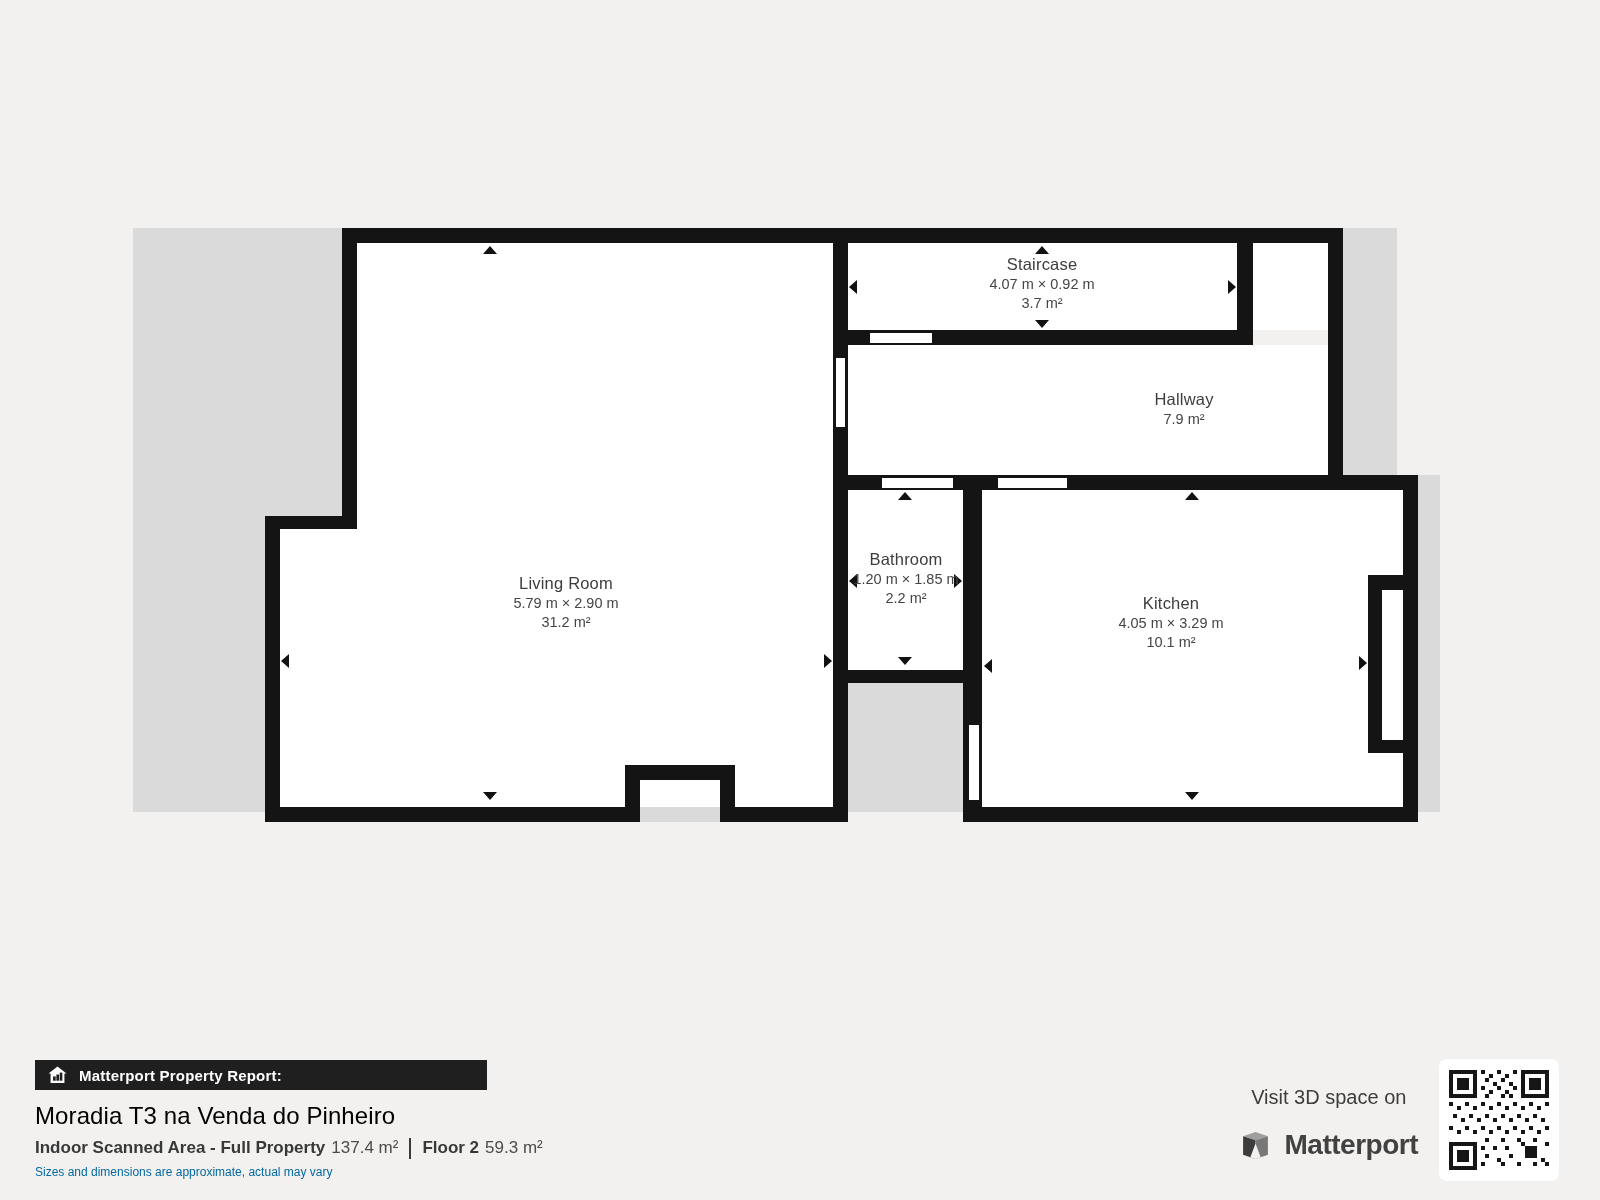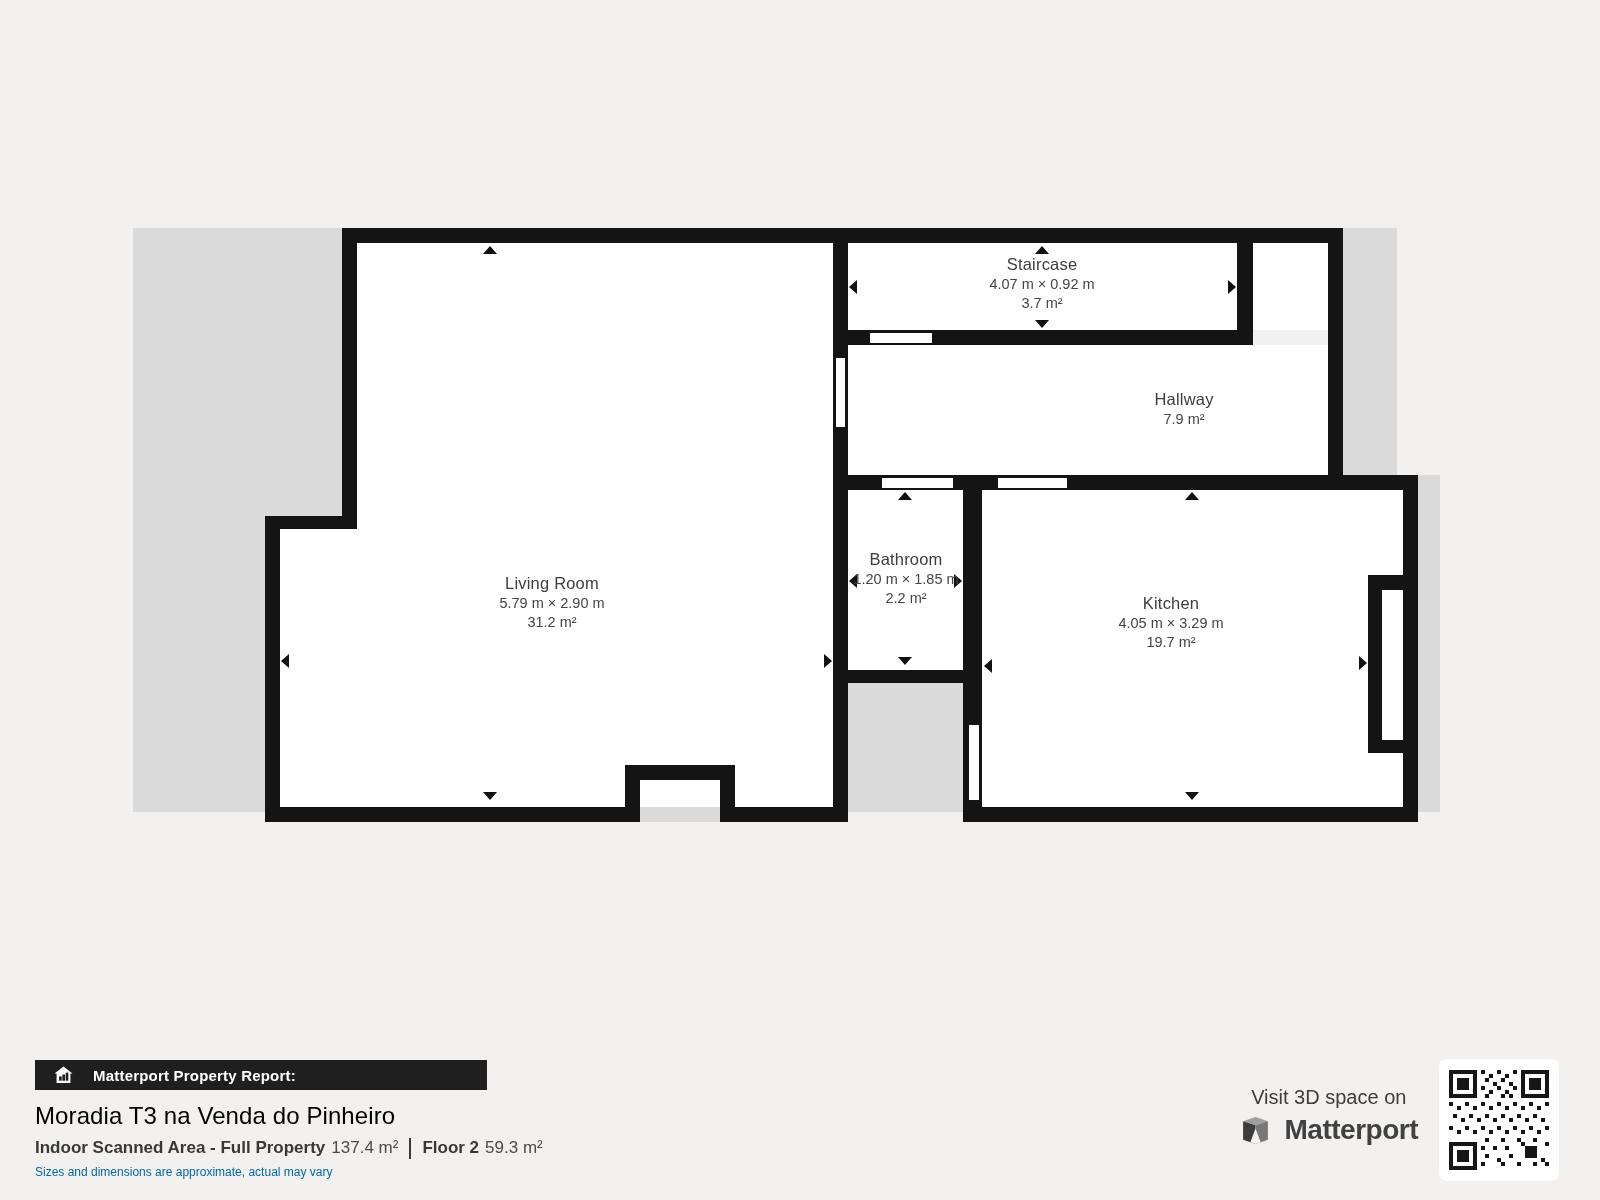--- a/index.html
+++ b/index.html
@@ -18,32 +18,32 @@
   .room-name{font-size:16.5px;font-weight:normal;line-height:21px;letter-spacing:.2px}
   .room-dims,.room-area{font-size:14.5px;line-height:19px;color:#454545}
   .arr{position:absolute;width:0;height:0;border-style:solid}
   .arr-up{border-width:0 7px 8px 7px;border-color:transparent transparent #111 transparent}
   .arr-down{border-width:8px 7px 0 7px;border-color:#111 transparent transparent transparent}
   .arr-left{border-width:7px 8px 7px 0;border-color:transparent #111 transparent transparent}
   .arr-right{border-width:7px 0 7px 8px;border-color:transparent transparent transparent #111}
   
   .badge{
     position:absolute;left:35px;top:1060px;width:452px;height:30px;background:#1f1f1f;
-    display:flex;align-items:center;gap:20px;padding-left:19px;box-sizing:border-box;
+    display:flex;align-items:center;gap:12px;padding-left:13px;box-sizing:border-box;
   }
   .badge-label{color:#fff;font-size:15px;font-weight:bold;letter-spacing:.2px}
   .prop-title{position:absolute;left:35px;top:1102px;font-size:24px;font-weight:normal;color:#000000;letter-spacing:.1px}
   .info-row{position:absolute;left:35px;top:1138px;display:flex;font-size:17px;color:#4b4b4b}
   .info-row b{color:#383838}
   .info-divider{width:2px;height:21px;background:#3a3a3a;margin:0 11px}
   .disclaimer{position:absolute;left:35px;top:1165px;font-size:12px;color:#0369a1}
   
   .cta{position:absolute;right:182px;top:1086px;text-align:center}
   .cta-visit{font-size:20px;color:#3d3d3d}
-  .cta-logo-row{display:flex;align-items:center;justify-content:flex-end;gap:14px;margin-top:5px}
+  .cta-logo-row{display:flex;align-items:center;justify-content:flex-end;gap:14px;margin-top:20px}
   .cta-word{font-size:28px;font-weight:bold;color:#414141;letter-spacing:-.5px}
   .qr-box{position:absolute;left:1439px;top:1059px;width:120px;height:122px;background:#fff;border-radius:8px}
   .qr-box svg{position:absolute;left:10px;top:11px}
 </style>
 </head>
 <body>
 
 <div class="plan">
 
   <div class="under" style="left:133px;top:228px;width:209px;height:288px"></div>
@@ -112,36 +112,36 @@
     <div class="room-name">Staircase</div>
     <div class="room-dims">4.07 m × 0.92 m</div>
     <div class="room-area">3.7 m²</div>
   </div>
 
   <div class="room-label" style="left:1184px;top:389px">
     <div class="room-name">Hallway</div>
     <div class="room-area">7.9 m²</div>
   </div>
 
-  <div class="room-label" style="left:552px;top:573px">
+  <div class="room-label" style="left:566px;top:573px">
     <div class="room-name">Living Room</div>
     <div class="room-dims">5.79 m × 2.90 m</div>
     <div class="room-area">31.2 m²</div>
   </div>
 
   <div class="room-label" style="left:906px;top:549px">
     <div class="room-name">Bathroom</div>
     <div class="room-dims">1.20 m × 1.85 m</div>
     <div class="room-area">2.2 m²</div>
   </div>
 
   <div class="room-label" style="left:1171px;top:593px">
     <div class="room-name">Kitchen</div>
     <div class="room-dims">4.05 m × 3.29 m</div>
-    <div class="room-area">19.7 m²</div>
+    <div class="room-area">10.1 m²</div>
   </div>
 </div>
 
 <div class="badge">
   <span style="display:inline-flex">
     <svg width="19" height="18" viewBox="0 0 20 19">
       <path d="M10 0.5 L19.5 8 L17.3 8 L17.3 18 L2.7 18 L2.7 8 L0.5 8 Z" fill="#ffffff"></path>
       <rect x="5.3" y="11" width="2.8" height="4.5" fill="#1f1f1f"></rect>
       <rect x="8.8" y="9" width="2.8" height="6.5" fill="#1f1f1f"></rect>
       <rect x="12.3" y="7" width="2.8" height="8.5" fill="#1f1f1f"></rect>

